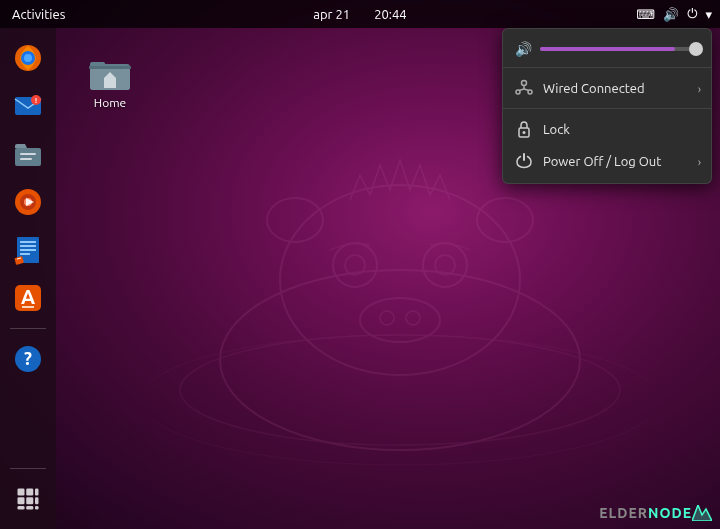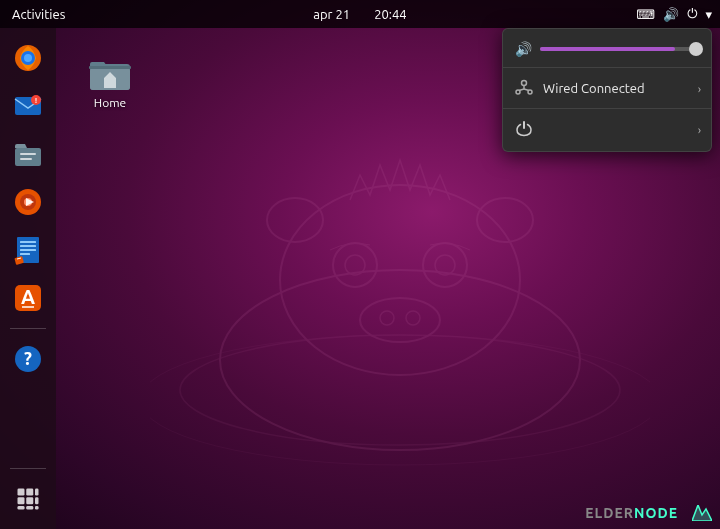--- a/index.html
+++ b/index.html
@@ -249,21 +249,21 @@
       flex: 1;
     }
 
     
     .eldernode-brand {
       position: absolute;
       bottom: 8px;
       right: 8px;
       display: flex;
       align-items: center;
-      gap: 14px;
+      gap: 0;
     }
 
     .eldernode-text {
       font-size: 14px;
       font-weight: bold;
       letter-spacing: 1px;
     }
 
     .elder-part { color: #888; }
     .node-part { color: #4fc; }
@@ -469,28 +469,39 @@
           <line x1="9" y1="10" x2="14" y2="11.5" stroke="#aaa" stroke-width="1.5"></line>
         </svg>
       </div>
       <span class="menu-item-label">Wired Connected</span>
       <span class="menu-arrow">›</span>
     </div>
 
     <div class="menu-divider"></div>
 
 
+    <div class="menu-item">
+      <div class="menu-icon">
+        <svg viewBox="0 0 18 18" width="18" height="18" xmlns="http://www.w3.org/2000/svg">
+          <rect x="4" y="8" width="10" height="9" rx="1.5" fill="none" stroke="#ccc" stroke-width="1.5"></rect>
+          <path d="M6 8 L6 5.5 Q6 2 9 2 Q12 2 12 5.5 L12 8" fill="none" stroke="#ccc" stroke-width="1.5"></path>
+          <circle cx="9" cy="12.5" r="1.5" fill="#ccc"></circle>
+        </svg>
+      </div>
+      <span class="menu-item-label">Lock</span>
+    </div>
 
     <div class="menu-item">
       <div class="menu-icon">
         <svg viewBox="0 0 18 18" width="18" height="18" xmlns="http://www.w3.org/2000/svg">
           <path d="M9 2 L9 8" stroke="#ccc" stroke-width="2" stroke-linecap="round"></path>
           <path d="M5.5 4.5 Q2 6.5 2 10 Q2 15 9 15.5 Q16 15 16 10 Q16 6.5 12.5 4.5" fill="none" stroke="#ccc" stroke-width="1.5" stroke-linecap="round"></path>
         </svg>
       </div>
+      <span class="menu-item-label">Power Off / Log Out</span>
       <span class="menu-arrow">›</span>
     </div>
   </div>
 
   <div class="eldernode-brand">
     <span class="eldernode-text">
       <span class="elder-part">ELDER</span><span class="node-part">NODE</span>
     </span>
     <div class="eldernode-icon">
       <svg viewBox="0 0 20 16" width="20" height="16" xmlns="http://www.w3.org/2000/svg">

